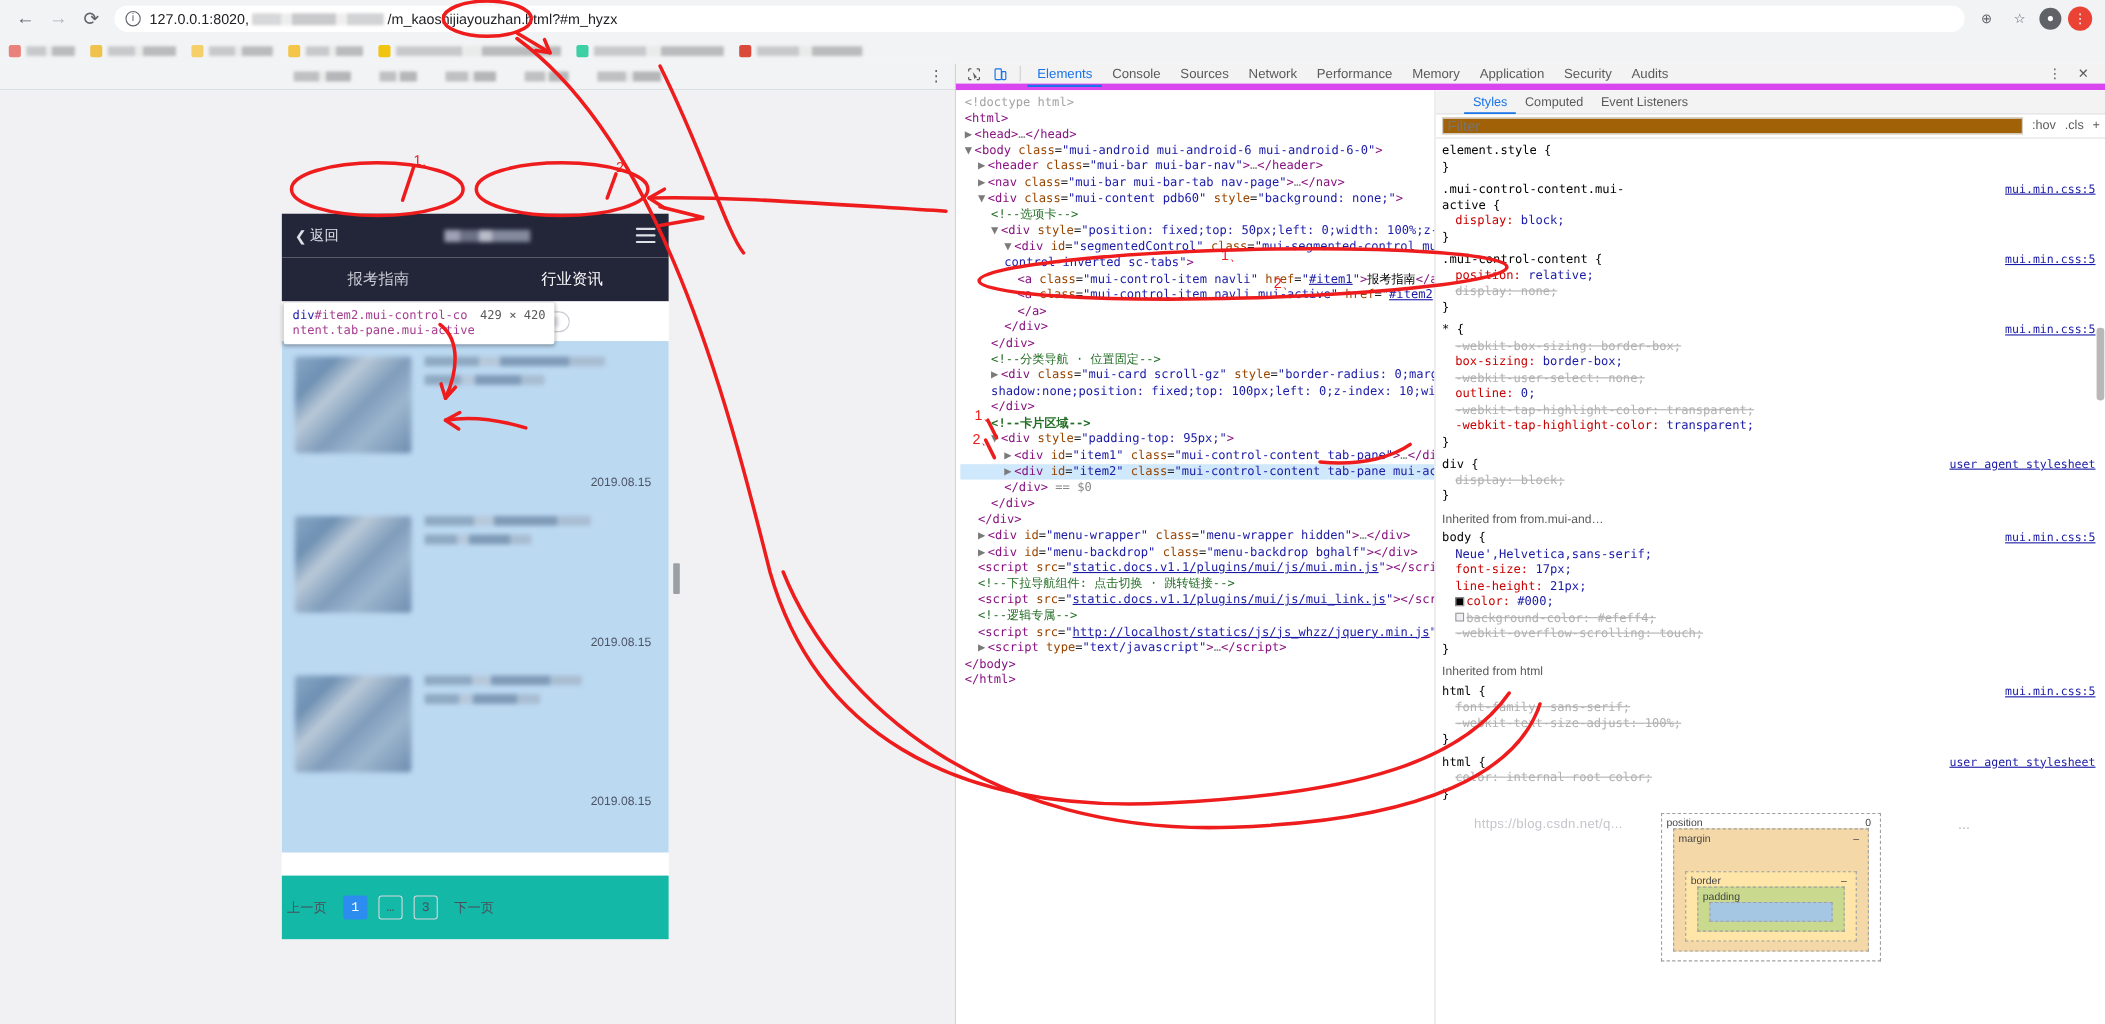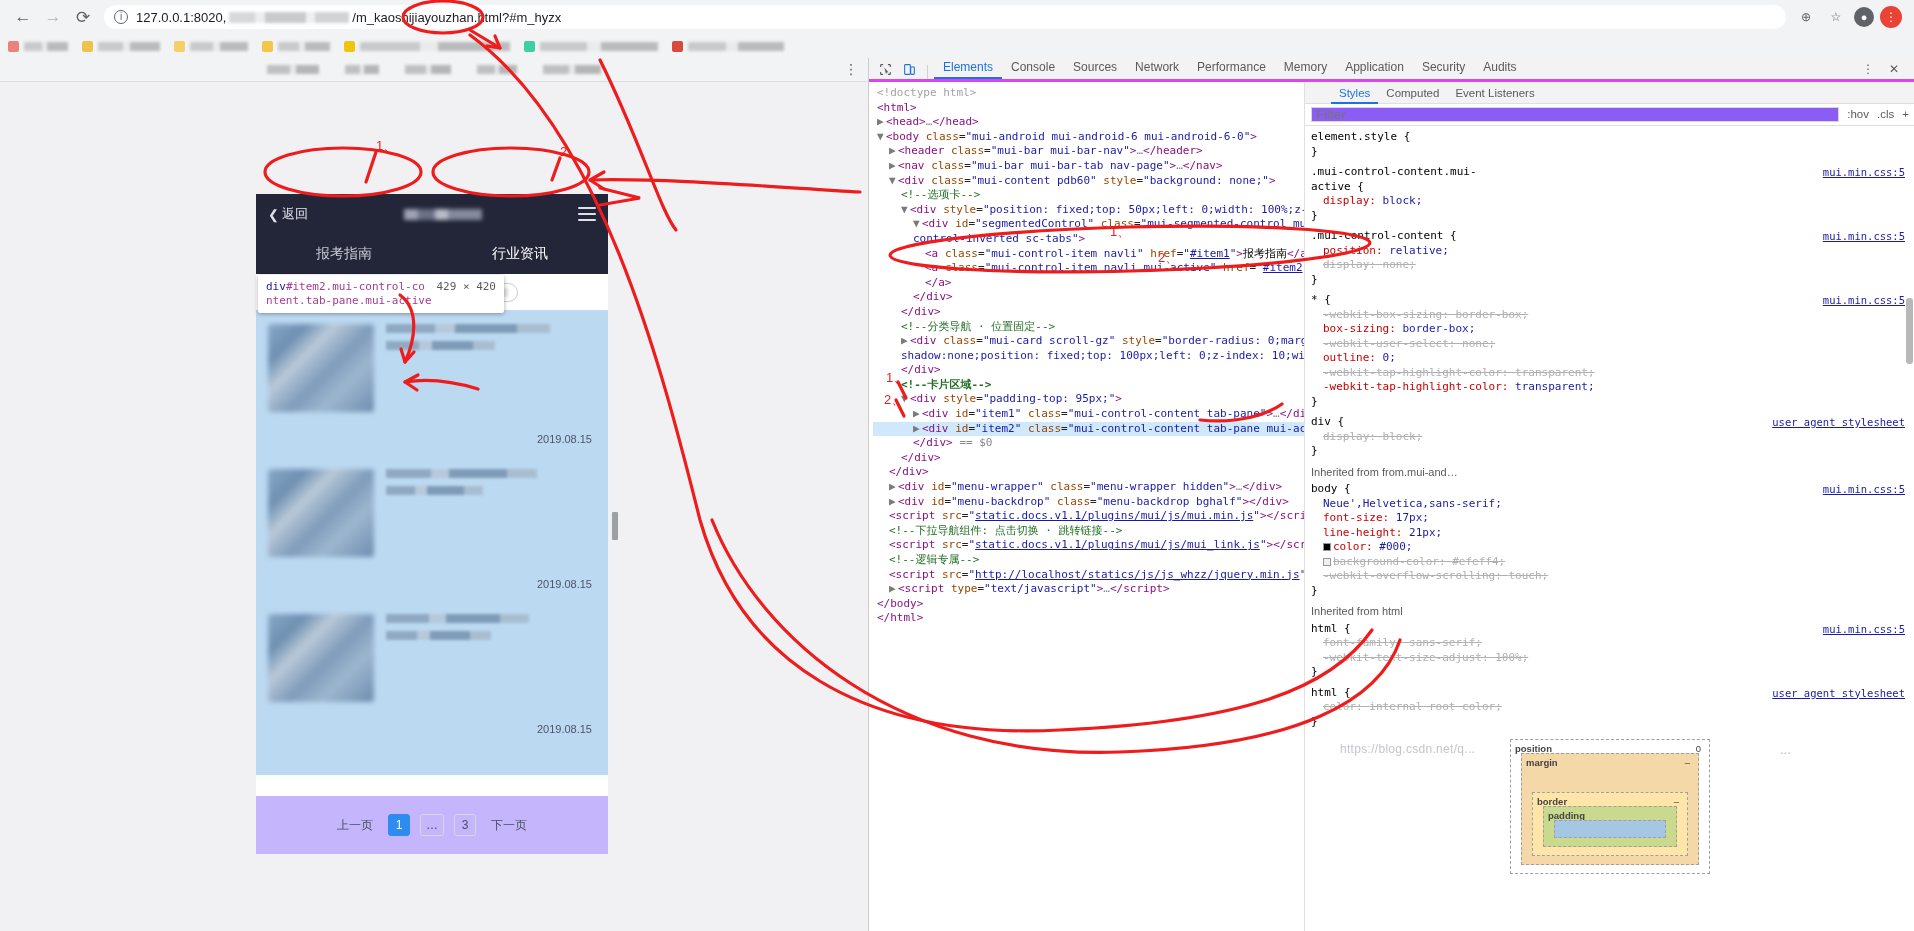--- a/index.html
+++ b/index.html
@@ -81,38 +81,38 @@
   #list-area { position:absolute; left:0; top:116px; width:352px; height:465px; background:#bcd9f2; overflow:hidden;}
   .list-card { position:relative; height:145px; padding:14px 12px 0 12px; display:flex; gap:12px; }
   .card-thumb { width:106px; height:88px; border-radius:3px; flex:0 0 auto; filter:blur(2.6px);
      background:linear-gradient(135deg,#8aa9c6 0%,#6f90b3 20%,#b9c9d8 35%,#7f9cbb 55%,#9db6cf 72%,#6d8dae 100%); }
   .card-body { flex:1 1 auto; position:relative; }
   .card-line { display:block; height:9px; border-radius:1px; margin-bottom:8px; filter:blur(1.8px);
      background:linear-gradient(90deg,#8fa9c2 0 30%,#b6c8da 30% 42%,#7f9bb7 42% 80%,#a9bdd1 80% 100%); }
   .card-date { position:absolute; right:4px; bottom:10px; font-size:11px; color:#4c5566; }
 
   
-  #pagination { position:absolute; left:0; bottom:0; width:352px; height:58px; background:#c4b5fd;
-     display:flex; align-items:center; justify-content:center; gap:10px; font-size:12px; color:#4a4f5c;}
+  #pagination { position:absolute; left:0; bottom:0; width:352px; height:58px; background:#14b8a6;
+     display:flex; align-items:center; justify-content:flex-start; gap:10px; font-size:12px; color:#4a4f5c;font-family:Liberation Mono, monospace;}
   .pg { display:flex; align-items:center; justify-content:center; min-width:22px; height:22px; padding:0 5px;}
   .pg.num { border:1px solid #d6d8dd; border-radius:3px; }
   .pg.num.active { background:#2d8cf0; color:#fff; border-color:#2d8cf0; }
 
   
   #inspect-tooltip { position:absolute; left:258px; top:193px; width:246px; background:#fff;
      box-shadow:0 1px 4px rgba(0,0,0,.35); border-radius:2px; padding:5px 8px; z-index:40;
      font-family:"DejaVu Sans Mono", monospace; font-size:11px; line-height:14px; }
   #tt-sel { color:#a63b8f; word-break:break-all; }
   #tt-sel .tagpart { color:#1a1aa6; }
   #tt-dim { color:#5a5a5a; float:right; margin-left:6px; }
 
   
   #devtools { position:absolute; left:868px; top:58px; width:1046px; height:873px; background:#fff;
      border-left:1px solid #cdcdcd; }
-  #dt-tabbar { height:24px; display:flex; align-items:flex-end; border-bottom:3px solid #d946ef; background:#f3f3f3; padding:0 4px;}
+  #dt-tabbar { height:24px; display:flex; align-items:center; border-bottom:6px solid #d946ef; background:#f3f3f3; padding:0 4px;}
   .dt-icon-btn { width:24px;height:20px; display:flex; align-items:center; justify-content:center; color:#5a5a5a; }
   #dt-divider { width:1px; height:14px; background:#cfcfcf; margin:0 6px; }
   .dt-tab { padding:0 9px; height:24px; line-height:24px; font-size:12px; color:#5a5a5a; white-space:nowrap; }
   .dt-tab.sel { color:#1a73e8; box-shadow: inset 0 -2px 0 #1a73e8; }
   #dt-tab-right { margin-left:auto; display:flex; align-items:center; gap:2px; padding-right:4px;}
 
   #dom-pane { position:absolute; left:0; top:24px; width:484px; height:849px; overflow:hidden;
      font-family:"DejaVu Sans Mono", monospace; font-size:11px; line-height:14.6px; padding:4px 0 0 4px; background:#fff;}
   .domline { white-space:nowrap; padding-left:0; height:14.6px; position:relative; }
   .domline.sel { background:#cfe8fc; }
@@ -128,36 +128,36 @@
 
   
   #styles-pane { position:absolute; left:435px; top:24px; width:611px; height:849px; border-left:1px solid #e0e0e0;
      background:#fff; overflow:hidden; font-family:"DejaVu Sans Mono", monospace; font-size:11px; line-height:14.5px;}
   #styles-tabbar { height:22px; display:flex; align-items:center; border-bottom:1px solid #e0e0e0;
      font-family:"Liberation Sans",sans-serif; font-size:11.5px; color:#5a5a5a; background:#f3f3f3; padding:0 4px; }
   .st-tab { padding:0 8px; height:22px; line-height:22px; }
   .st-tab.sel { color:#1a73e8; box-shadow: inset 0 -2px 0 #1a73e8; margin-left: 22px; }
   #styles-filterbar { height:22px; display:flex; align-items:center; border-bottom:1px solid #e0e0e0;
      font-family:"Liberation Sans",sans-serif; font-size:11.5px; color:#8a8a8a; padding:0 6px; gap:8px;}
-  #filter-input { flex:1 1 auto; border:1px solid #d6d6d6; height:15px; line-height:15px; padding:0 4px; background:#8b5cf6; }
+  #filter-input { flex:1 1 auto; border:1px solid #d6d6d6; height:15px; line-height:15px; padding:0 4px; background:#a16207; }
   .pill { color:#5a5a5a; }
   #styles-body { padding:4px 6px; }
   .rule { margin-bottom:6px; position:relative; }
   .rule .src { position:absolute; right:4px; top:0; color:#1a1aa6; text-decoration:underline; font-size:10.5px;}
   .sel-name { color:#000; }
   .prop { color:#c80000; padding-left:12px; display:block; }
   .prop .pv { color:#1a1aa6; }
   .strike { text-decoration:line-through; color:#b0b0b0; }
   .strike .pv { color:#b0b0b0; }
   .swatch { display:inline-block; width:8px;height:8px;border:1px solid #999; vertical-align:middle; margin-right:2px;}
   .inh-head { color:#5a5a5a; font-family:"Liberation Sans",sans-serif; margin:6px 0 3px 0; font-size:11px;}
   
   #boxmodel { margin:10px auto 0 auto; width:200px; font-family:"Liberation Sans",sans-serif; font-size:10px; }
   .bm-layer { border:1px dashed #a0a0a0; padding:13px 10px 8px 10px; position:relative; text-align:center; }
-  .bm-label { position:absolute; left:4px; top:2px; font-size:9.5px; color:#444;font-weight:bold; }
+  .bm-label { position:absolute; left:4px; top:2px; font-size:9.5px; color:#444; }
   .bm-val { position:absolute; right:8px; top:2px; font-size:9.5px; color:#444; }
   #bm-position { background:#fff; }
   #bm-margin { background:#f5d8a8; }
   #bm-border { background:#ffe6a8;margin-top:25px; }
   #bm-padding { background:#c9d98d; }
   #bm-content { background:#a6c7e3; padding:8px 4px; }
 
   
   #dt-scroll { position:absolute; right:1px; top:240px; width:7px; height:66px; background:#b8b8b8; border-radius:3px;}
 

